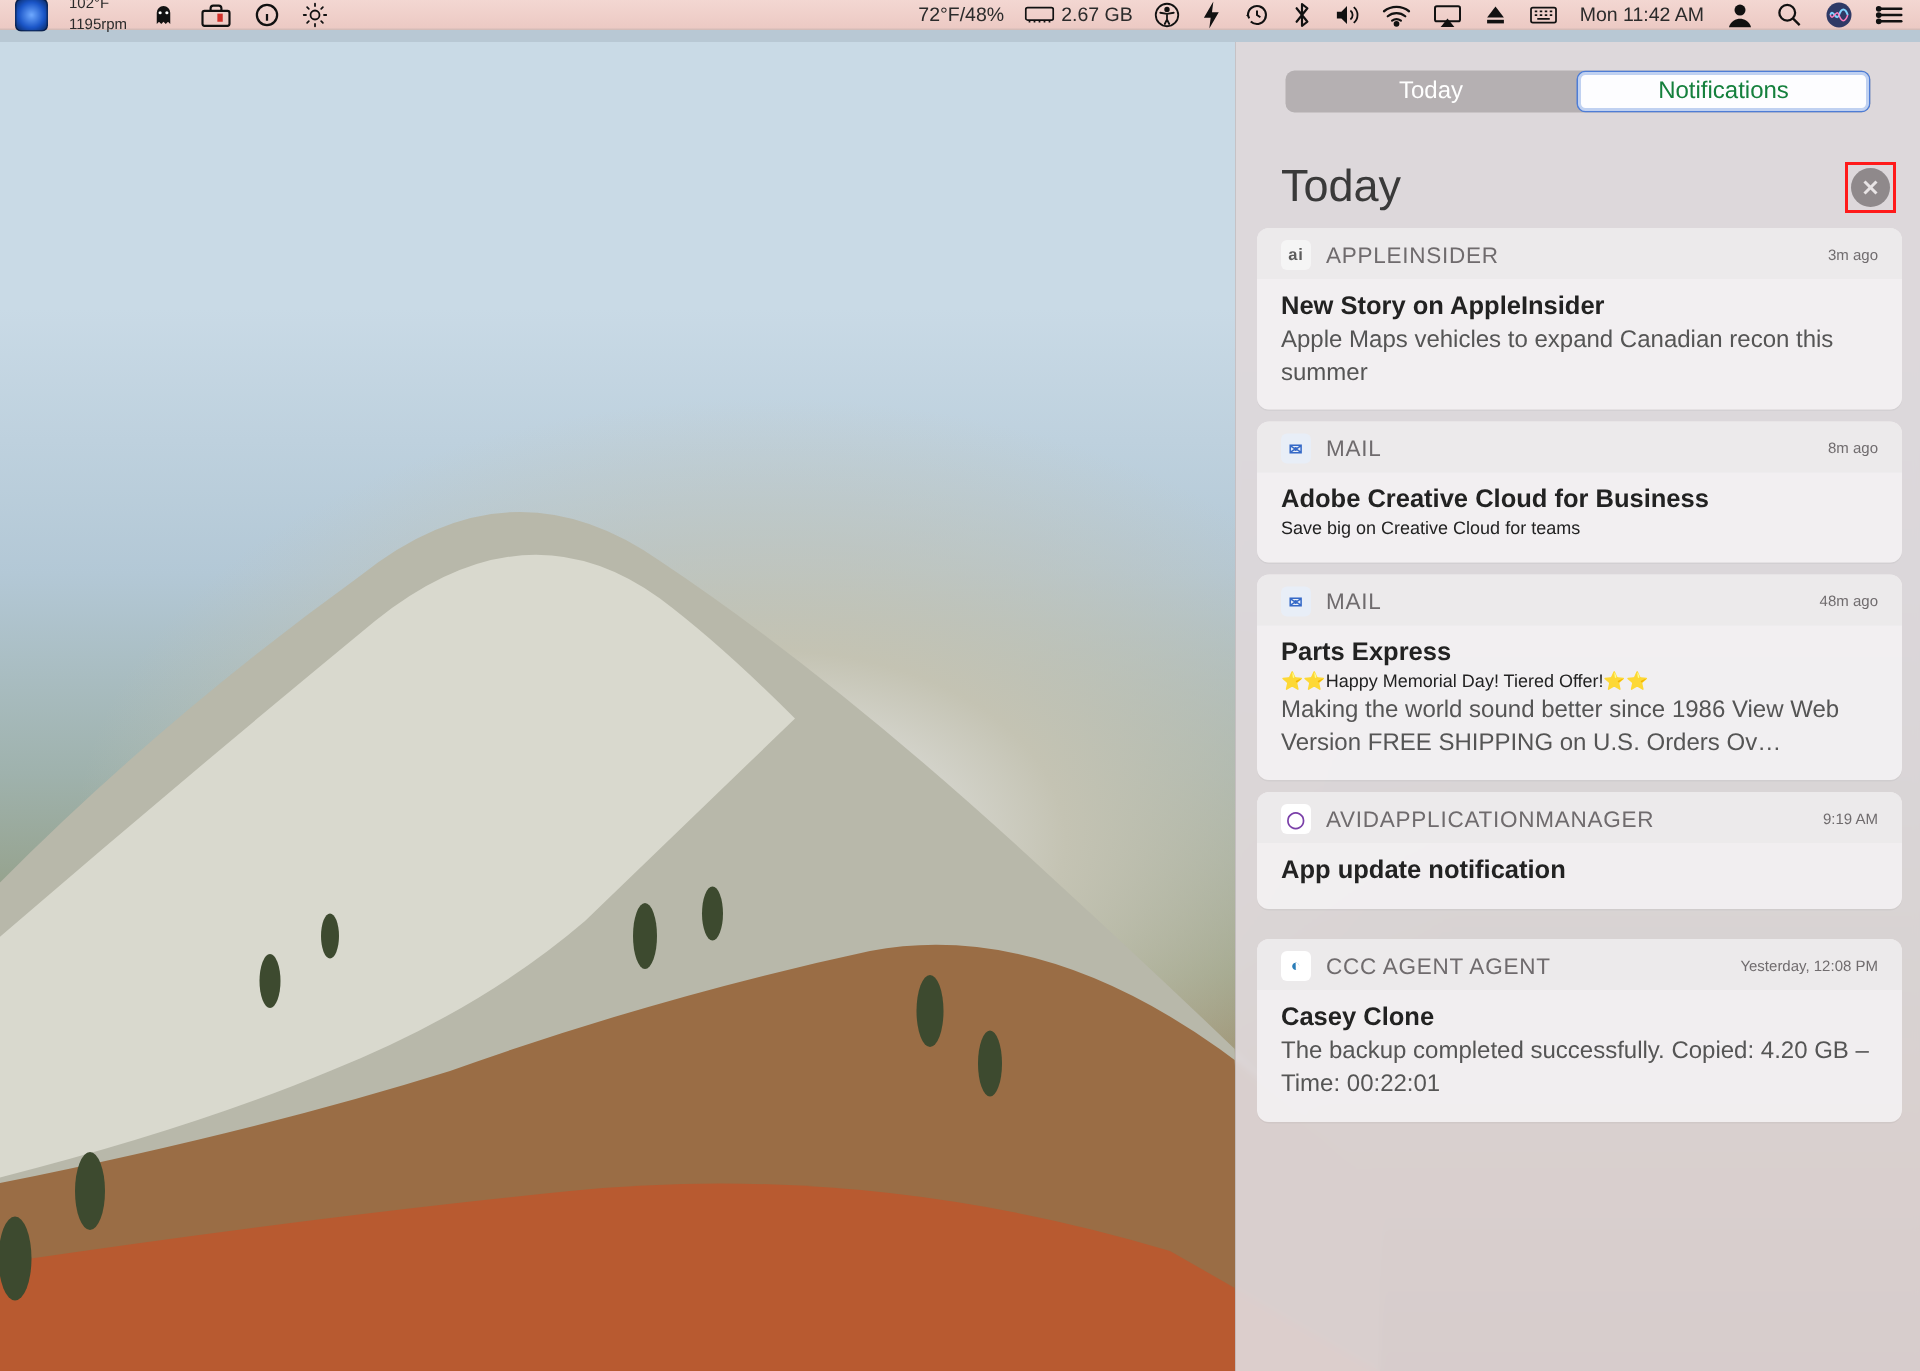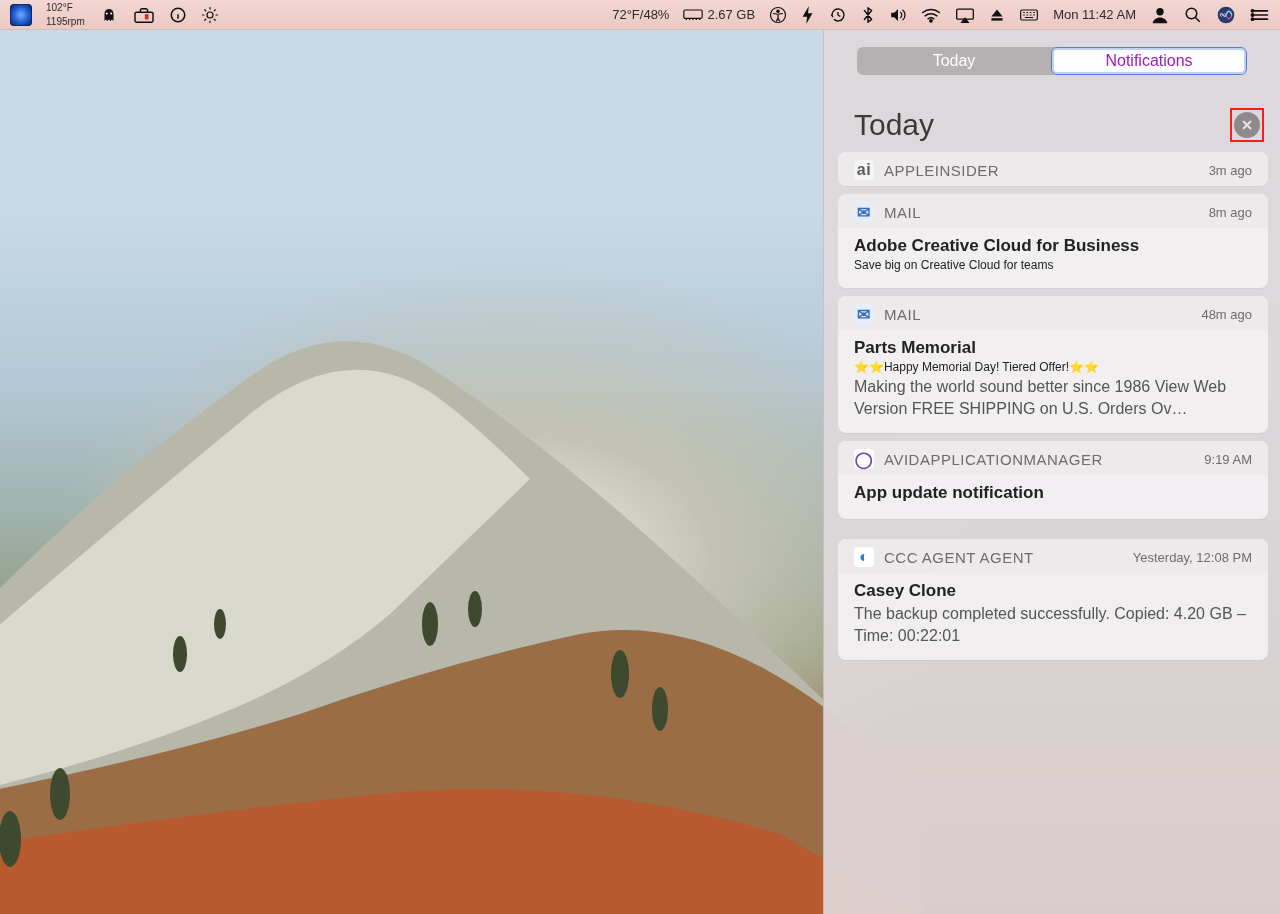--- a/index.html
+++ b/index.html
@@ -7,21 +7,21 @@
     width: 1280px;
     height: 914px;
     overflow: hidden;
     font-family: -apple-system, "Helvetica Neue", Helvetica, Arial, sans-serif;
     background: #b8c8d4;
   }
 
   
   .menubar {
     position: absolute; top: 0; left: 0; right: 0;
-    height: 30px;
+    height: 20px;
     background: linear-gradient(#f3d7d2, #ecc9c3);
     display: flex; align-items: center;
     padding: 0 8px;
     font-size: 13px;
     color: #2b2b2b;
     border-bottom: 1px solid rgba(0,0,0,.12);
     z-index: 50;
   }
   .mb-left, .mb-right { display:flex; align-items:center; gap:10px; }
   .mb-left { flex: 0 0 auto; }
@@ -66,21 +66,21 @@
     display:flex; width:390px; height:28px;
     border-radius:6px; overflow:hidden;
     background:#b5b0b2;
   }
   .seg-btn {
     flex:1; display:flex; align-items:center; justify-content:center;
     font-size:16px; cursor:pointer;
     color:#f8f8f8;
   }
   .seg-btn.selected {
-    background:#fdfdff; color:#a21caf;
+    background:#fdfdff; color:#15803d;
     border:1px solid #4e7dd6; border-radius:6px;
     box-shadow: 0 0 0 2px rgba(78,125,214,.35) inset;
   }
   .seg-btn:not(.selected) { color:#fff; }
 
   .nc-body {
     flex:1; overflow:hidden;
     padding: 0 10px 10px 12px;
   }
 
@@ -112,25 +112,25 @@
   }
   .card-head {
     display:flex; align-items:center; justify-content:space-between;
     padding: 8px 16px 6px 16px;
     background: rgba(235,233,234,.85);
   }
   .card-app {
     display:flex; align-items:center; gap:10px;
     font-size:15px; letter-spacing:.5px; color:#6f6b6d; font-weight:500;
   }
-  .card-time { font-size:13px; color:#706c6e; }
+  .card-time { font-size:10px; color:#706c6e; }
   .app-icon {
     width:20px; height:20px; border-radius:4px;
     display:flex; align-items:center; justify-content:center;
-    font-size:16px; font-weight:700;
+    font-size:11px; font-weight:700;
   }
   .card-body { padding: 8px 16px 14px 16px; }
   .card-title { font-size:17px; font-weight:600; color:#222; margin-bottom:2px; }
   .card-sub { font-size:12px; color:#222; margin-bottom:2px; }
   .card-text {
     font-size:16px; color:#555; line-height:1.35;
     display:-webkit-box; -webkit-line-clamp:2; -webkit-box-orient:vertical;
     overflow:hidden;
   }
 
@@ -341,20 +341,24 @@
     <div class="cards">
 
       <div class="card">
         <div class="card-head">
           <div class="card-app">
             <span class="app-icon" style="background:#f5f5f5;color:#5c5c5c">ai</span>
             <span>APPLEINSIDER</span>
           </div>
           <div class="card-time">3m ago</div>
         </div>
+        <div class="card-body">
+          <div class="card-title">New Story on AppleInsider</div>
+          <div class="card-text" style="-webkit-line-clamp:3">Apple Maps vehicles to expand Canadian recon this summer</div>
+        </div>
       </div>
 
       <div class="card">
         <div class="card-head">
           <div class="card-app">
             <span class="app-icon" style="background:#e8eef7;color:#3569c7">✉︎</span>
             <span>MAIL</span>
           </div>
           <div class="card-time">8m ago</div>
         </div>
@@ -366,21 +370,21 @@
 
       <div class="card">
         <div class="card-head">
           <div class="card-app">
             <span class="app-icon" style="background:#e8eef7;color:#3569c7">✉︎</span>
             <span>MAIL</span>
           </div>
           <div class="card-time">48m ago</div>
         </div>
         <div class="card-body">
-          <div class="card-title">Parts Memorial</div>
+          <div class="card-title">Parts Express</div>
           <div class="card-sub">⭐⭐Happy Memorial Day! Tiered Offer!⭐⭐</div>
           <div class="card-text">Making the world sound better since 1986 View Web Version FREE SHIPPING on U.S. Orders Ov…</div>
         </div>
       </div>
 
       <div class="card">
         <div class="card-head">
           <div class="card-app">
             <span class="app-icon" style="background:#ffffff;color:#7a3fa8">◯</span>
             <span>AVIDAPPLICATIONMANAGER</span>

